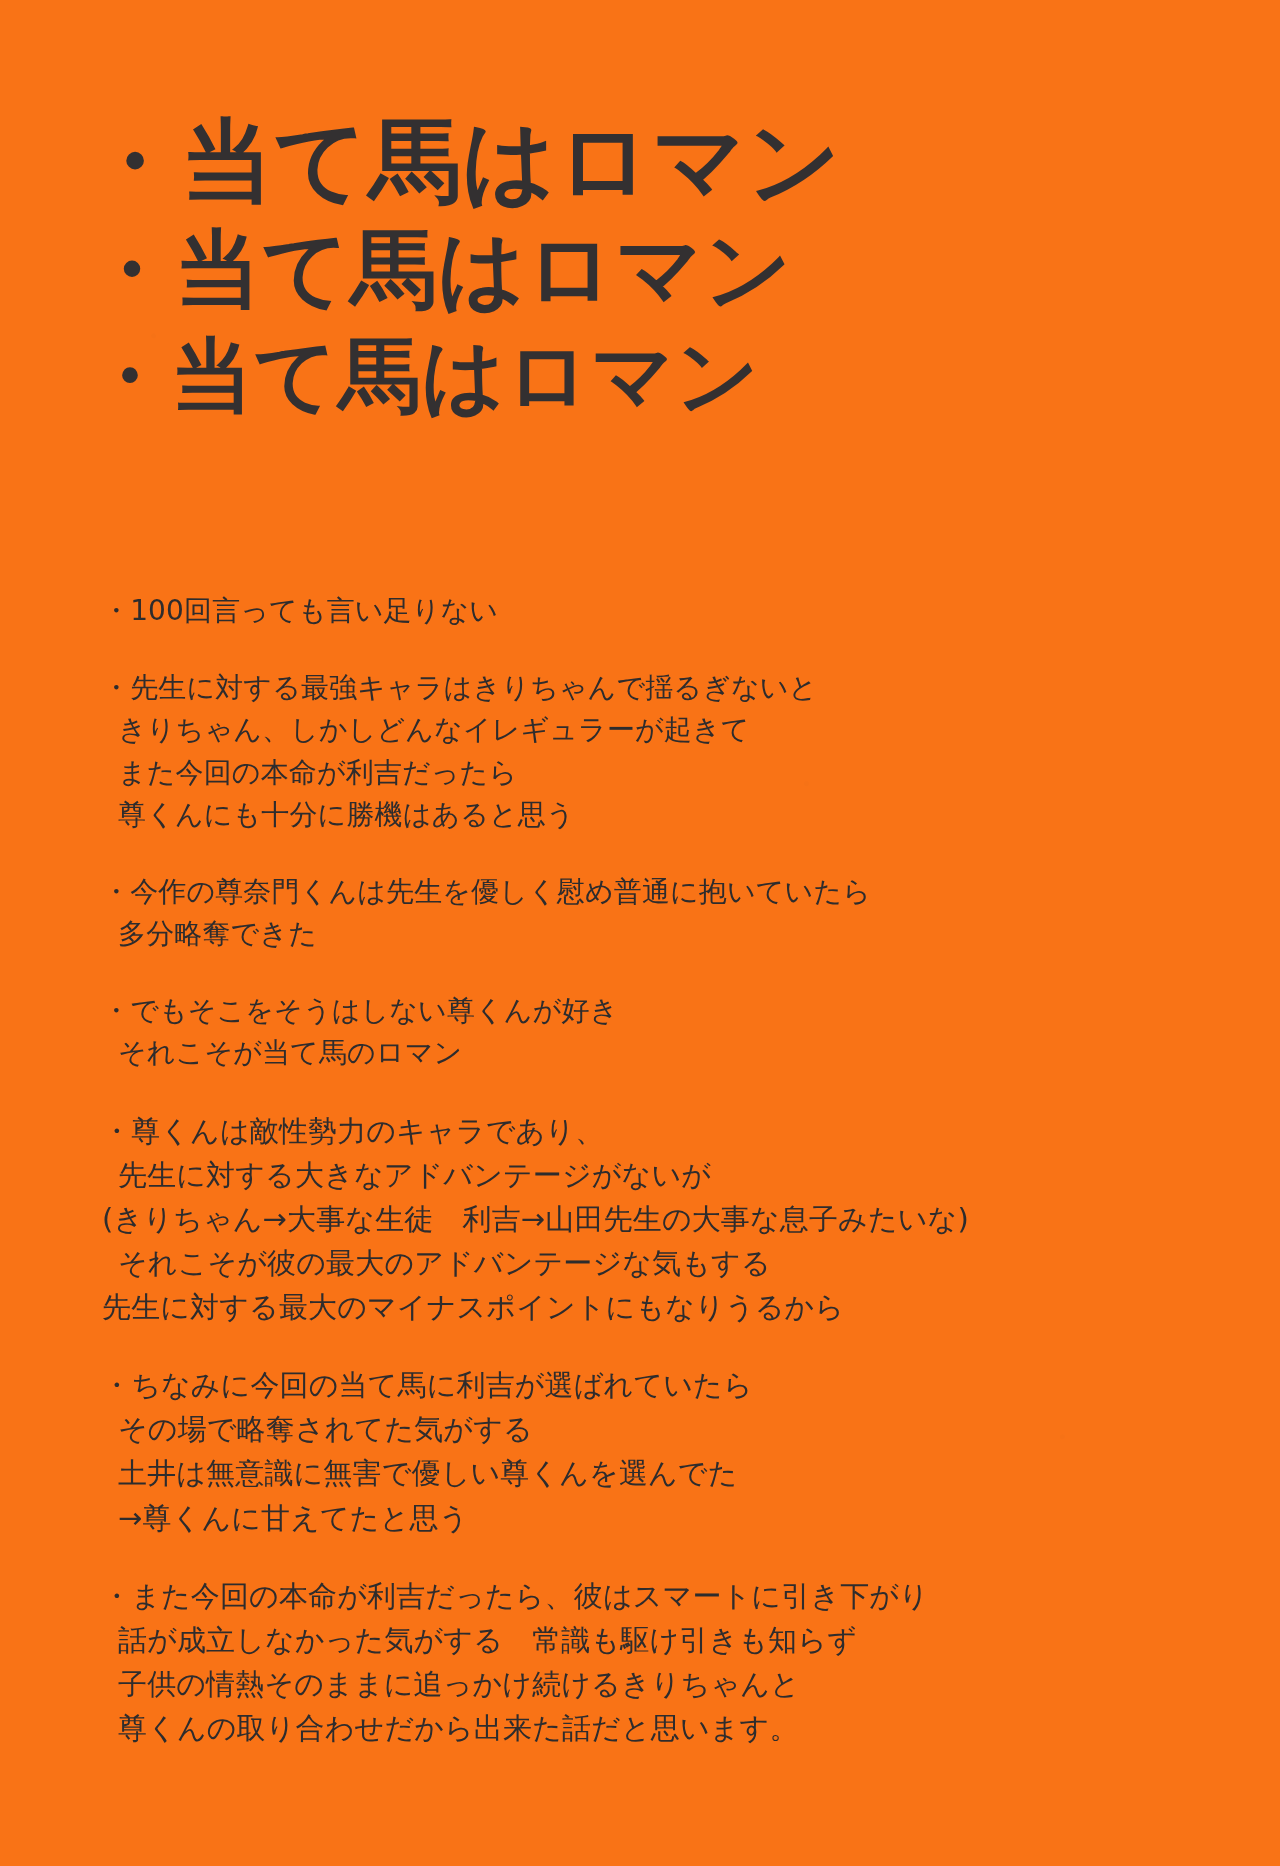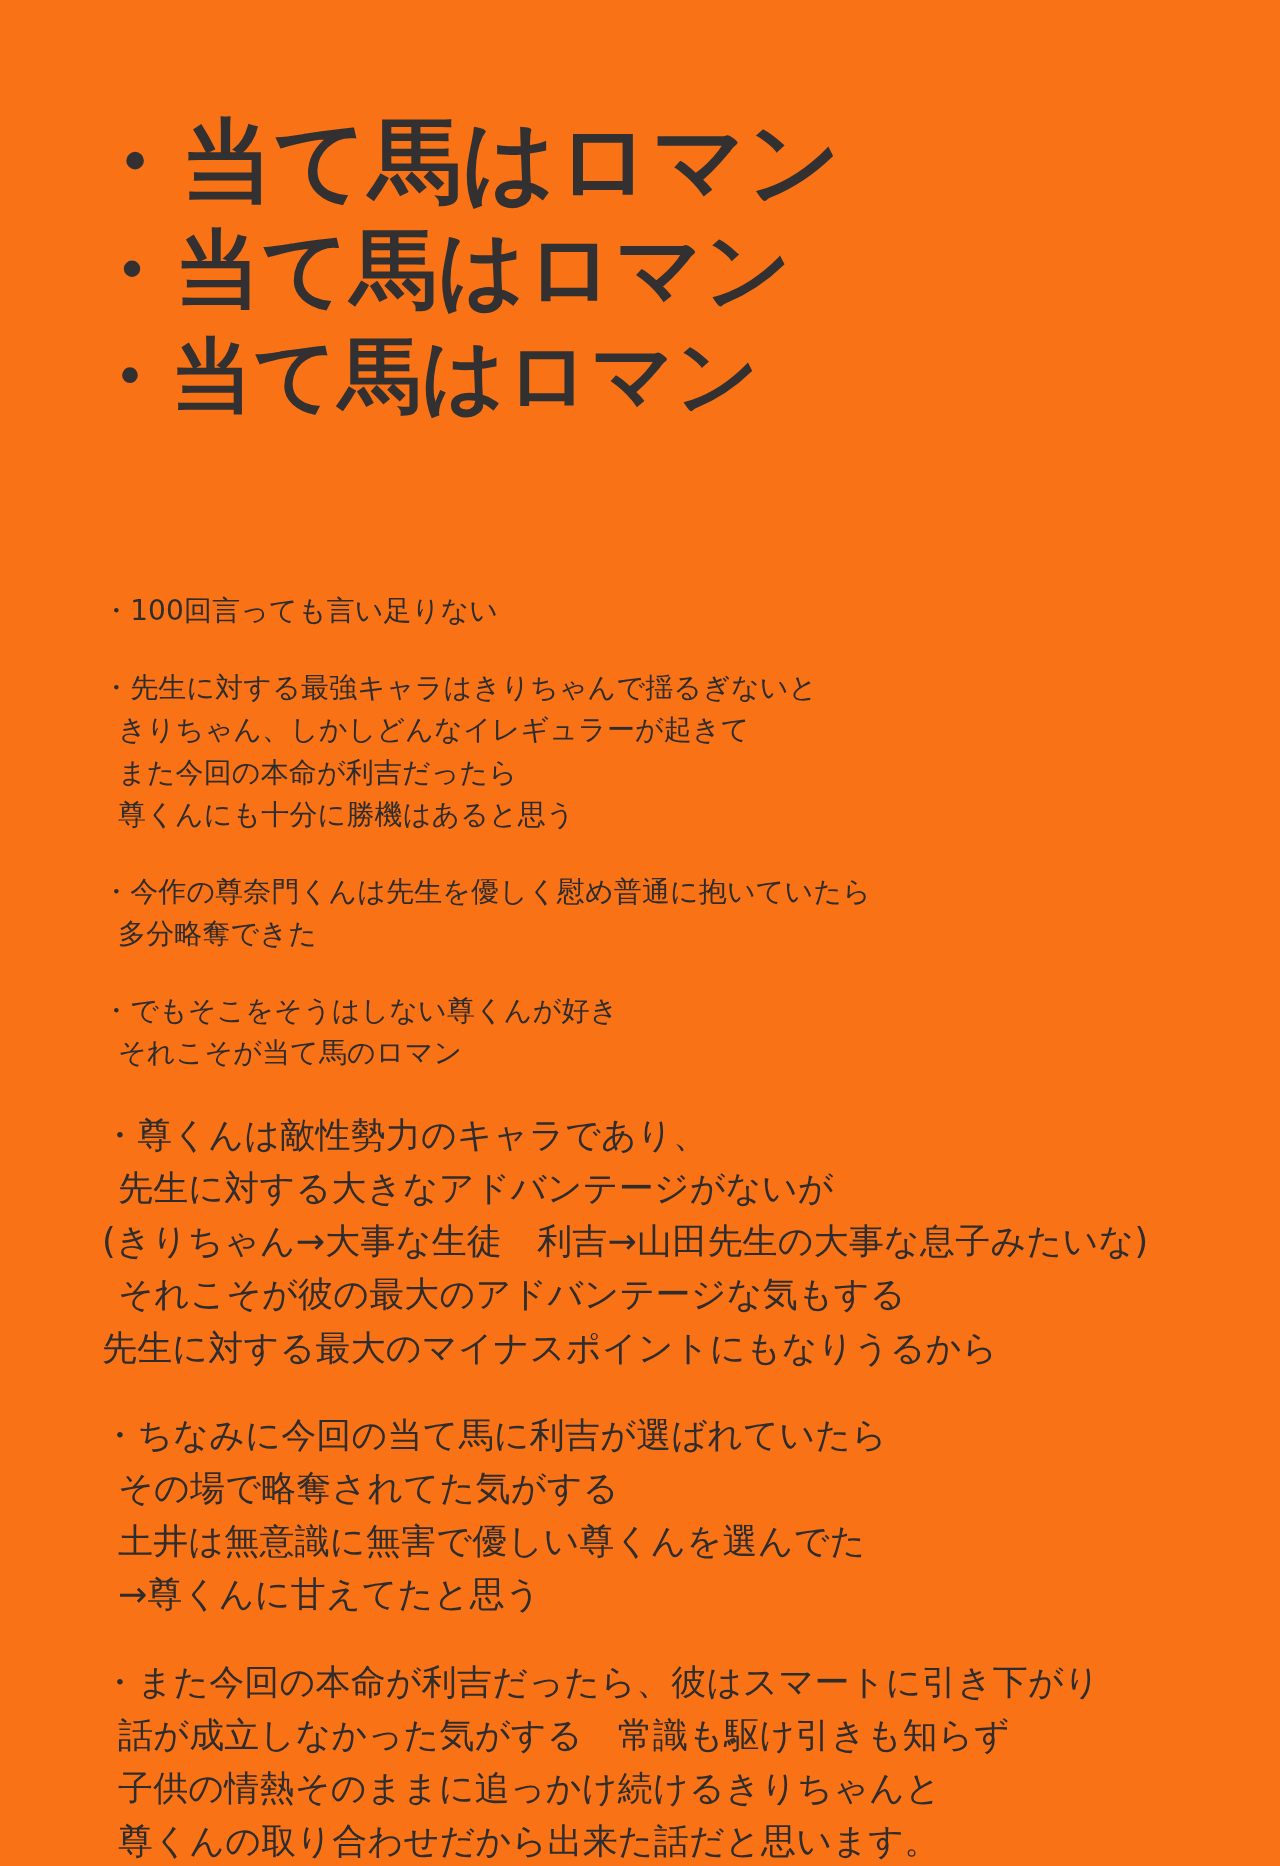--- a/index.html
+++ b/index.html
@@ -68,21 +68,21 @@
     white-space: nowrap;
     letter-spacing: 0.005em;
   }
   .line.indent {
     padding-left: 16px;
   }
   .line.noindent {
     padding-left: 0;
   }
   .para.p-heavy .line {
-    font-size: 35px;
+    font-size: 29px;
   }
 </style>
 </head>
 <body>
 
 <div class="page">
   <div class="grain"></div>
 
   <div class="headlines">
     <div class="headline h1">・当て馬はロマン</div>

